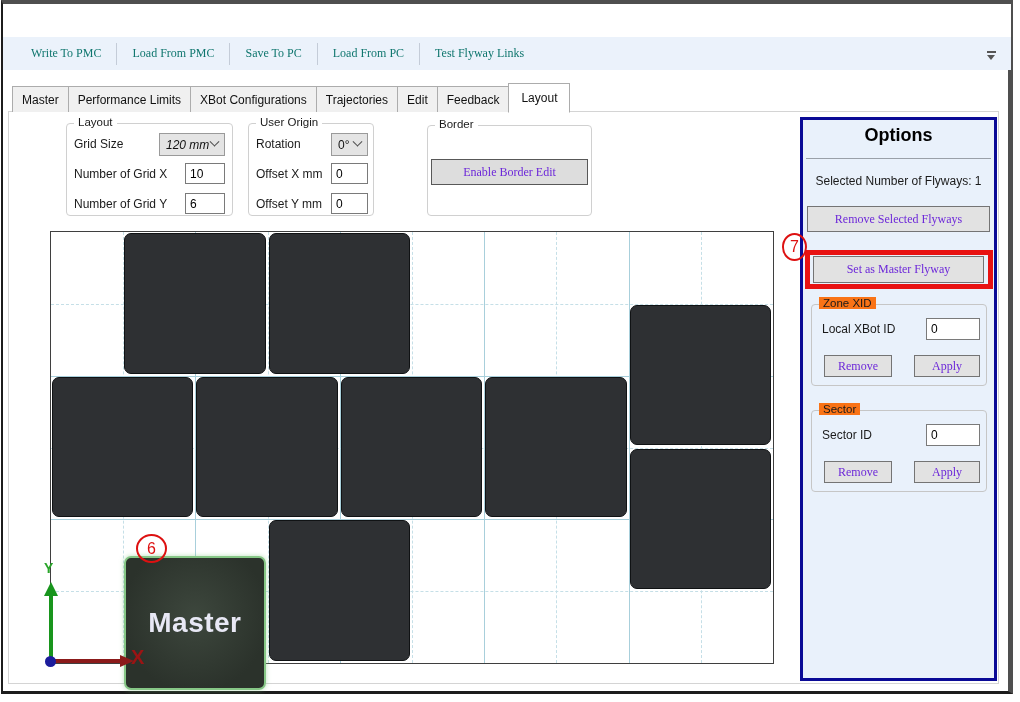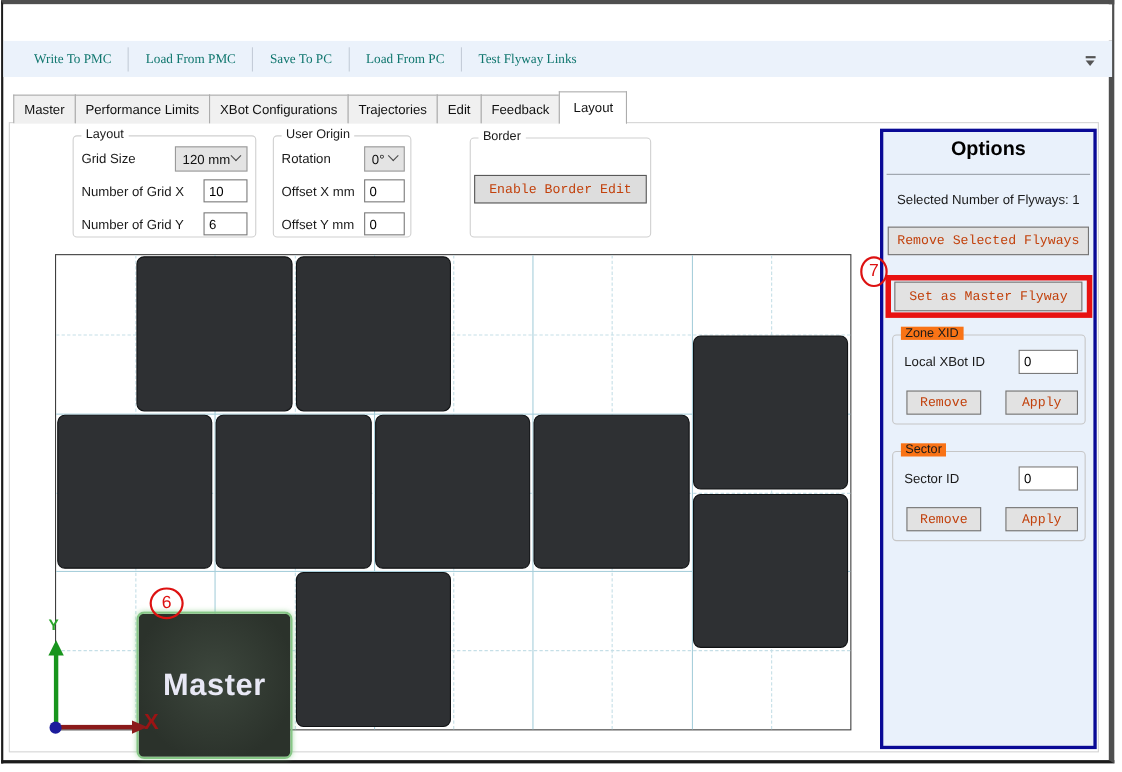--- a/index.html
+++ b/index.html
@@ -38,21 +38,21 @@
   .tab.active { background:#fff; height:30px; padding:0 12px; margin-bottom:-1px; border-bottom:1px solid #fff; position:relative; z-index:5; }
   .tabpage { left:8px; top:111px; width:991px; height:573px; border:1px solid #d4d4d4; background:#fff; z-index:1; }
 
   
   .groupbox { border:1px solid #d0d0d0; border-radius:4px; background:#fff; z-index:3; }
   .gb-title { position:absolute; top:-8px; left:7px; background:#fff; padding:0 4px; font-size:11.5px; color:#1a1a1a; white-space:nowrap; }
   .lbl { position:absolute; font-size:12px; color:#1a1a1a; white-space:nowrap; }
   .tb-input { position:absolute; border:1px solid #7a7a7a; background:#fff; font-family:inherit; font-size:12px; padding:1px 4px; color:#000; }
   .dropdown { position:absolute; background:#e4e4e4; border:1px solid #9a9a9a; display:flex; align-items:center; justify-content:space-between; padding:0 6px; font-size:12px; }
   .chev { width:7px; height:7px; border-right:1.6px solid #4a4a4a; border-bottom:1.6px solid #4a4a4a; transform:rotate(45deg) translate(-2px,-2px); }
-  .btn { position:absolute; background:#e2e2e2; border:1px solid #747474; font-family:Liberation Mono, monospace; font-size:12px; color:#c2410c; display:flex; align-items:center; justify-content:center; }
+  .btn { position:absolute; background:#e2e2e2; border:1px solid #747474; font-family:Liberation Serif, serif; font-size:12px; color:#6d28d9; display:flex; align-items:center; justify-content:center; }
 
   
   #canvas { left:50px; top:231px; width:724px; height:433px; border:1px solid #3f3f3f; background:#fff; z-index:2; }
   .vline { position:absolute; top:0; bottom:0; width:0; }
   .hline { position:absolute; left:0; right:0; height:0; }
   .vline.solid { border-left:1.5px solid #a8cfdb; }
   .vline.dash  { border-left:1px dashed #c5dfe7; }
   .hline.solid { border-top:1.5px solid #a8cfdb; }
   .hline.dash  { border-top:1px dashed #c5dfe7; }
   .tile { position:absolute; background:#2e3033; border:1px solid #101214; border-radius:7px; z-index:5; }
@@ -122,21 +122,21 @@
     <div class="tab">Trajectories</div>
     <div class="tab">Edit</div>
     <div class="tab">Feedback</div>
     <div class="tab active">Layout</div>
   </div>
 <div class="tabpage abs"></div>
 
 <div class="groupbox abs" style="left:66px;top:123px;width:167px;height:93px;">
   <span class="gb-title">Layout</span>
   <span class="lbl" style="left:7px;top:13px;">Grid Size</span>
-  <div class="dropdown" style="left:92px;top:9px;width:66px;height:23px;">
+  <div class="dropdown" style="left:92px;top:9px;width:66px;height:23px;font-style:italic;">
     <span>120 mm</span>
     <span class="chev"></span>
   </div>
   <span class="lbl" style="left:7px;top:43px;">Number of Grid X</span>
   <input class="tb-input" style="left: 118px; top: 39px; width: 40px; height: 21px;" value="10">
   <span class="lbl" style="left:7px;top:73px;">Number of Grid Y</span>
   <input class="tb-input" style="left: 118px; top: 69px; width: 40px; height: 21px;" value="6">
 </div>
 
 <div class="groupbox abs" style="left:248px;top:123px;width:126px;height:93px;">

